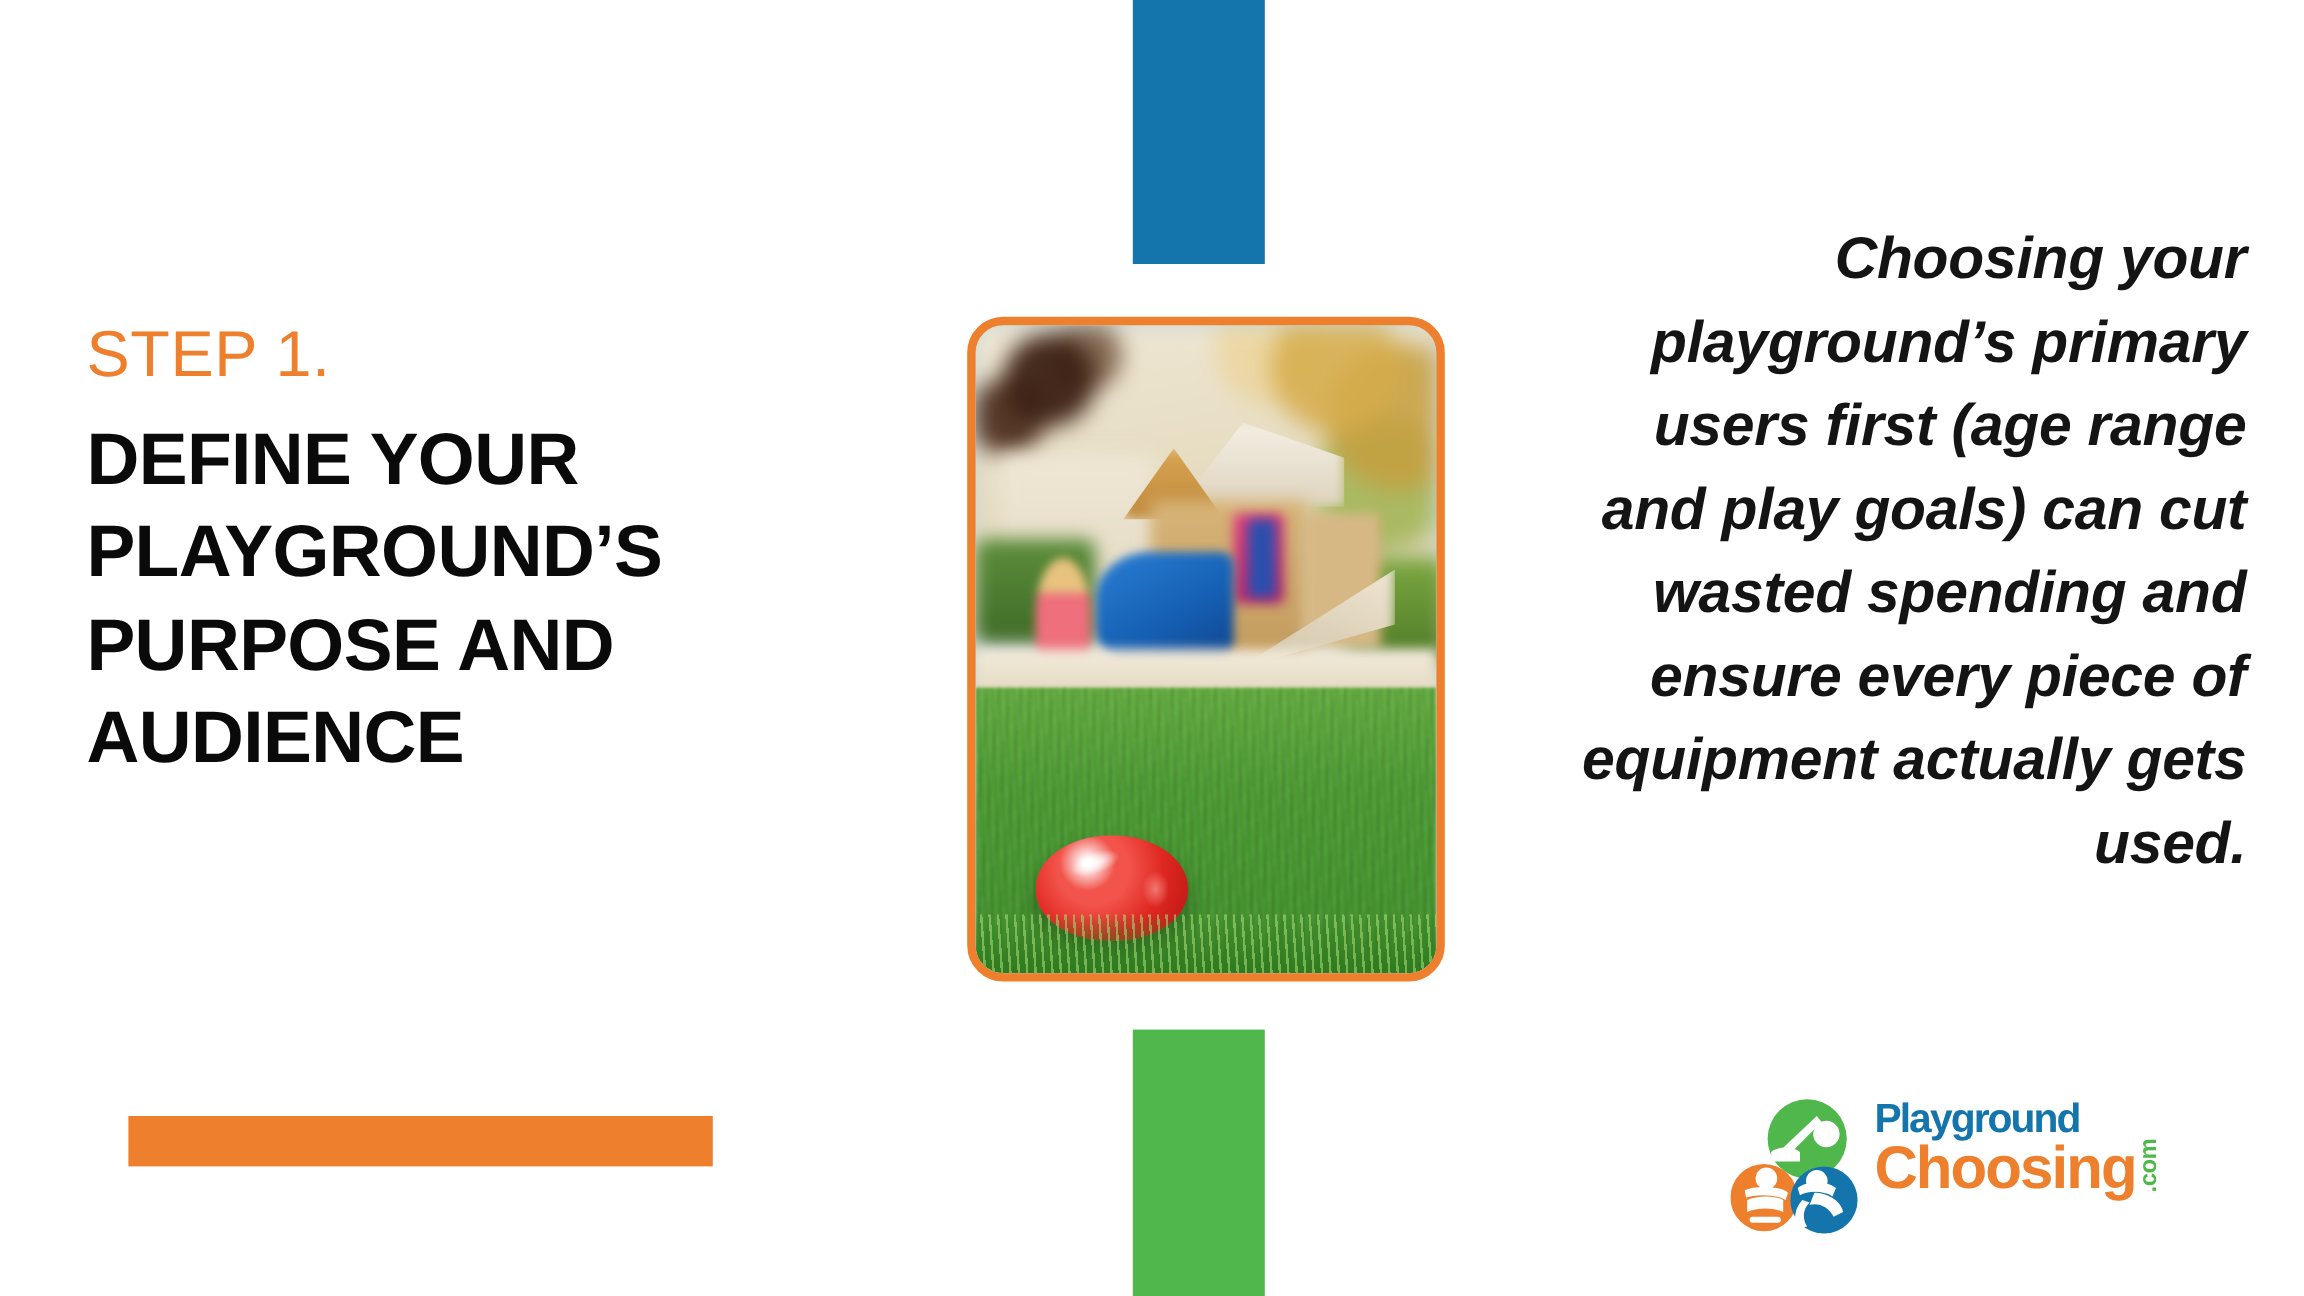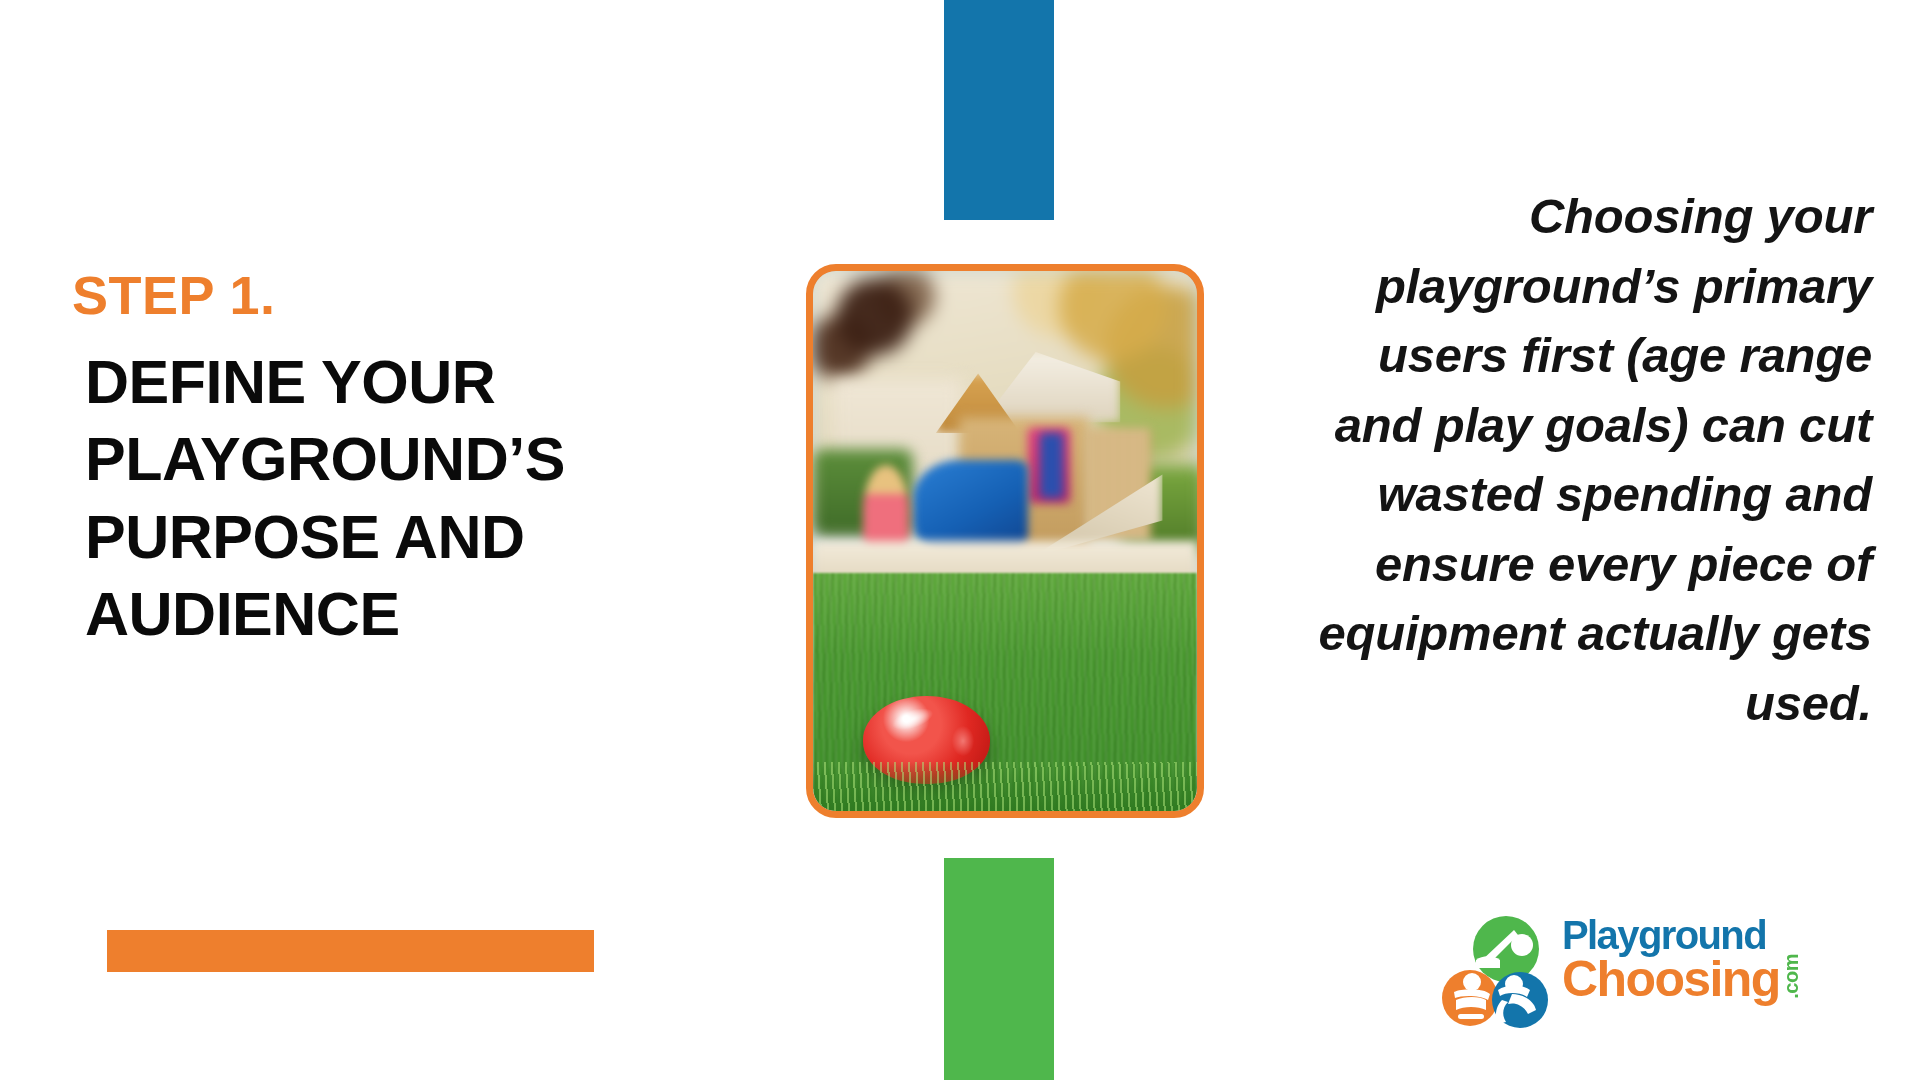--- a/index.html
+++ b/index.html
@@ -49,34 +49,34 @@
 
   
   .left-col {
     position: absolute;
     left: 72px;
     top: 268px;
     width: 700px;
   }
   .step-label {
     font-size: 54px;
-    font-weight: 700;
+    font-weight: 400;
     letter-spacing: 0.5px;
     color: #ee7f2d;
     line-height: 1.0;
     margin: 0 0 22px 0;
     font-family: "Liberation Sans", sans-serif;
   }
   .main-heading {
     font-size: 61px;
     font-weight: 800;
     color: #0a0a0a;
     line-height: 1.27;
     letter-spacing: -0.5px;
-    margin: 13px;
+    margin: 0;
     font-family: "Liberation Sans", sans-serif;
     text-transform: uppercase;
   }
 
   
   .photo-card {
     position: absolute;
     left: 806px;
     top: 264px;
     width: 398px;
@@ -275,21 +275,21 @@
     width: 122px;
     height: 118px;
   }
   .logo-words {
     position: absolute;
     left: 120px;
     top: 6px;
     width: 312px;
   }
   .logo-line1 {
-    font-size: 40px;
+    font-size: 34px;
     font-weight: 800;
     color: #1375ab;
     line-height: 0.96;
     letter-spacing: -1.6px;
     font-family: "Liberation Sans", sans-serif;
   }
   .logo-line2-wrap {
     display: flex;
     align-items: flex-end;
     line-height: 0.96;

